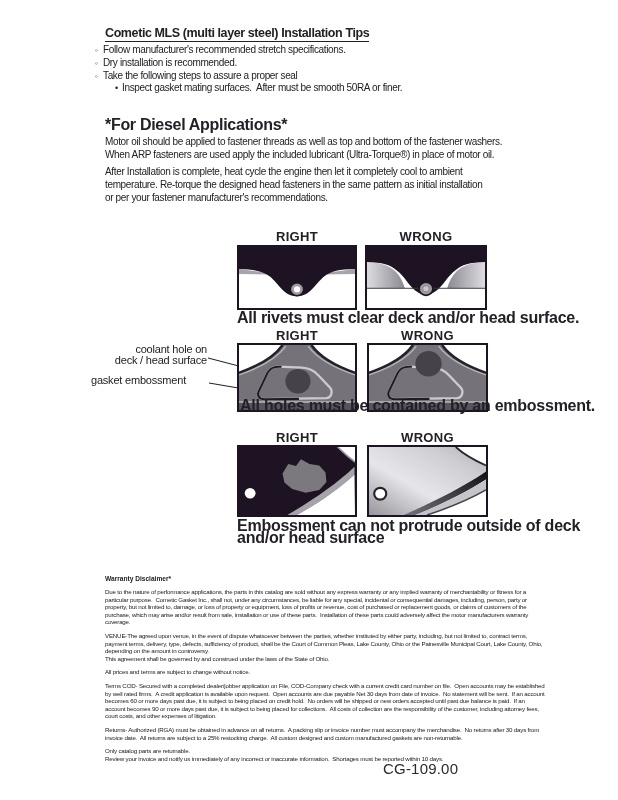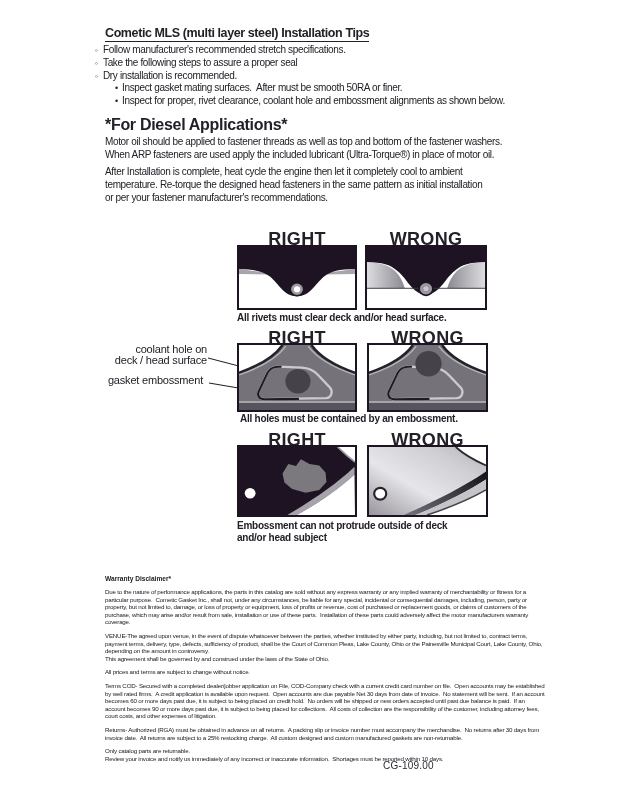--- a/index.html
+++ b/index.html
@@ -22,43 +22,42 @@
     border-bottom:1.6px solid var(--text);padding-bottom:1px;white-space:nowrap;
   }
   .tips{left:95px;top:44px;font-size:10px;letter-spacing:-0.35px;line-height:11.8px;}
   .tip{white-space:pre;}
   .tip .marker{display:inline-block;width:8px;}
   .tip.level1 .marker{font-size:8px;}
   .tip.level2{margin-left:20px;}
   .tip.level2 .marker{width:7px;font-size:9px;}
   .h2{font-size:16px;font-weight:700;letter-spacing:-0.3px;white-space:nowrap;}
   .para{font-size:10px;letter-spacing:-0.35px;line-height:13px;white-space:pre-wrap;width:500px;}
-  .fig-label{font-size:18px;font-weight:700;letter-spacing:0.3px;text-align:center;white-space:nowrap;}
+  .fig-label{font-size:13px;font-weight:700;letter-spacing:0.3px;text-align:center;white-space:nowrap;}
   .panel{border:2px solid var(--ink);background:#fff;}
   .panel svg{display:block;}
-  .caption{font-size:10px;font-weight:700;letter-spacing:-0.25px;white-space:pre-line;line-height:12px;}
+  .caption{font-size:16px;font-weight:700;letter-spacing:-0.25px;white-space:pre-line;line-height:12px;}
   .annot{font-size:11px;letter-spacing:-0.2px;line-height:10.8px;text-align:right;white-space:pre-line;}
   .legal-h{font-size:6.6px;font-weight:700;letter-spacing:0;}
   .legal-wrap{width:440px;font-size:6.2px;letter-spacing:-0.2px;line-height:7.6px;}
   .legal-para{white-space:pre-wrap;margin:0 0 6px 0;}
-  .doc-code{font-size:10px;letter-spacing:0.2px;color:#2b2930;white-space:nowrap;}
+  .doc-code{font-size:15px;letter-spacing:0.2px;color:#2b2930;white-space:nowrap;}
 </style>
 </head>
 <body>
 
 <div class="page">
 
   <div class="abs doc-title">Cometic MLS (multi layer steel) Installation Tips</div>
 
   <div class="abs tips">
       <div class="tip level1"><span class="marker">◦</span><span>Follow manufacturer's recommended stretch specifications.</span></div>
+      <div class="tip level1"><span class="marker">◦</span><span>Dry installation is recommended.</span></div>
       <div class="tip level1"><span class="marker">◦</span><span>Take the following steps to assure a proper seal</span></div>
-      <div class="tip level1"><span class="marker">◦</span><span>Dry installation is recommended.</span></div>
       <div class="tip level2"><span class="marker">•</span><span>Inspect gasket mating surfaces.  After must be smooth 50RA or finer.</span></div>
-      <div class="tip level2"><span class="marker">•</span><span>Inspect for proper, rivet clearance, coolant hole and embossment alignments as shown below.</span></div>
     </div>
 
   <div class="abs h2" style="left:105px;top:116px;">*For Diesel Applications*</div>
   <div class="abs para" style="left:105px;top:135px;">Motor oil should be applied to fastener threads as well as top and bottom of the fastener washers.
 When ARP fasteners are used apply the included lubricant (Ultra-Torque®) in place of motor oil.</div>
   <div class="abs para" style="left:105px;top:165px;">After Installation is complete, heat cycle the engine then let it completely cool to ambient
 temperature. Re-torque the designed head fasteners in the same pattern as initial installation
 or per your fastener manufacturer's recommendations.</div>
 
   <div class="abs fig-label" style="left:237px;top:229px;width:120px;">RIGHT</div>
@@ -97,21 +96,21 @@
     </svg>
   </div>
 
   <div class="abs caption" style="left:237px;top:312px;">All rivets must clear deck and/or head surface.</div>
 
   <div class="abs fig-label" style="left:237px;top:328px;width:120px;">RIGHT</div>
   <div class="abs fig-label" style="left:367px;top:328px;width:121px;">WRONG</div>
 
   <div class="abs annot" style="left:100px;top:344px;width:107px;">coolant hole on
 deck / head surface</div>
-  <div class="abs annot" style="left:96px;top:375px;width:107px;">gasket embossment</div>
+  <div class="abs annot" style="left:85px;top:375px;width:107px;text-align:center;">gasket embossment</div>
   <svg class="abs" style="left:208px;top:352px;" width="92" height="44" viewBox="0 0 92 44">
     <line x1="0" y1="6" x2="90" y2="29.5" stroke="#232027" stroke-width="1.1"></line>
     <line x1="1" y1="31" x2="54" y2="40" stroke="#232027" stroke-width="1.1"></line>
   </svg>
 
   <div class="abs panel" style="left:237px;top:343px;width:116px;height:65px;">
     <svg width="116" height="65" viewBox="0 0 120 69" preserveAspectRatio="none">
       <rect x="0" y="0" width="120" height="69" style="fill:var(--gray-mid)"></rect>
       <path d="M0,0 L45,0 C38,10.5 23.5,21 0,29.5 Z" fill="#ffffff"></path>
       <path d="M45,0 C38,10.5 23.5,21 0,29.5" fill="none" stroke="#23212a" stroke-width="2.6"></path>
@@ -137,21 +136,21 @@
       <path d="M75,0 C82,10.5 96.5,21 120,29.5" fill="none" stroke="#23212a" stroke-width="2.6"></path>
       <path d="M71.5,1.2 C79,11.8 94,22.6 120,31.8" fill="none" stroke="#b7b6bb" stroke-width="1.4"></path>
       <rect x="0" y="61.3" width="120" height="7.7" style="fill:var(--strip-dark)"></rect>
       <line x1="0" y1="60.5" x2="120" y2="60.5" stroke="#b7b6bb" stroke-width="1.6"></line>
       <path d="M41,23 L65,24 C71,24.3 77.5,27 82,32 L94,45 C97.5,49.3 95.8,55.8 90,56.5 L26,57.5 C21,57.5 18.6,53.6 20.3,49.5 L29.6,29.3 C31.6,25.2 35.8,23 41,23 Z" fill="none" style="stroke:var(--outline-light)" stroke-width="2.4"></path>
       <path d="M44,23 L41,23 C35.8,23 31.6,25.2 29.6,29.3 L20.3,49.5 C18.6,53.6 21,57.5 26,57.5 L62,57.2" fill="none" stroke="#1e1b23" stroke-width="2.2"></path>
       <circle cx="61" cy="20" r="13.5" style="fill:var(--gray-dark)"></circle>
     </svg>
   </div>
 
-  <div class="abs caption" style="left:240px;top:413px;">All holes must be contained by an embossment.</div>
+  <div class="abs caption" style="left:240px;top:400px;">All holes must be contained by an embossment.</div>
 
   <div class="abs fig-label" style="left:237px;top:430px;width:120px;">RIGHT</div>
   <div class="abs fig-label" style="left:367px;top:430px;width:121px;">WRONG</div>
 
   <div class="abs panel" style="left:237px;top:445px;width:116px;height:68px;">
     <svg width="116" height="68" viewBox="0 0 120 72" preserveAspectRatio="none">
       <rect x="0" y="0" width="120" height="72" style="fill:var(--ink)"></rect>
       <path d="M50,72 C76,56.5 100,40 119.5,21 L119.5,29 C102,45.5 80,60.5 60,72 Z" fill="#a6a4aa"></path>
       <path d="M60,72 C80,60.5 102,45.5 119.5,29 L120,72 Z" fill="#ffffff"></path>
       <path d="M102,0 H120 V16 C113.5,11 107.5,5.5 102,0 Z" fill="#ffffff"></path>
@@ -179,21 +178,21 @@
       <path d="M0,0 H89 C97,7.5 109,14.5 120,19.5 L120,26 C94,44.5 56,63 35,72 L0,72 Z" fill="url(#gC)"></path>
       <path d="M89,0 C97,7.5 109,14.5 120,19.5" fill="none" stroke="#2b2931" stroke-width="2"></path>
       <path d="M35,72 C56,63 94,44.5 120,26 L120,34.5 C99,48.5 69,63.5 47.5,72 Z" fill="url(#gD)"></path>
       <path d="M47.5,72 C69,63.5 99,48.5 120,34.5 L120,45.5 C103,55.5 76,66.5 59.5,72 Z" fill="#c5c4c9"></path>
       <path d="M59.5,72 C76,66.5 103,55.5 120,45.5" fill="none" stroke="#45434a" stroke-width="1.6"></path>
       <circle cx="11.5" cy="49.5" r="6.2" fill="#ffffff" stroke="#26242b" stroke-width="2.2"></circle>
     </svg>
   </div>
 
   <div class="abs caption" style="left:237px;top:520px;">Embossment can not protrude outside of deck
-and/or head subject</div>
+and/or head surface</div>
 
   <div class="abs legal-h" style="left:105px;top:575px;">Warranty Disclaimer*</div>
   <div class="abs legal-wrap" style="left:105px;top:588px;">
       <div class="legal-para">Due to the nature of performance applications, the parts in this catalog are sold without any express warranty or any implied warranty of merchantability or fitness for a particular purpose.  Cometic Gasket Inc., shall not, under any circumstances, be liable for any special, incidental or consequential damages, including, person, party or property, but not limited to, damage, or loss of property or equipment, loss of profits or revenue, cost of purchased or replacement goods, or claims of customers of the purchase, which may arise and/or result from sale, installation or use of these parts.  Installation of these parts could adversely affect the motor manufacturers warranty coverage.</div>
       <div class="legal-para">VENUE-The agreed upon venue, in the event of dispute whatsoever between the parties, whether instituted by either party, including, but not limited to, contract terms, payment terms, delivery, type, defects, sufficiency of product, shall be the Court of Common Pleas, Lake County, Ohio or the Painesville Municipal Court, Lake County, Ohio, depending on the amount in controversy.
 This agreement shall be governed by and construed under the laws of the State of Ohio.</div>
       <div class="legal-para">All prices and terms are subject to change without notice.</div>
       <div class="legal-para">Terms COD- Secured with a completed dealer/jobber application on File, COD-Company check with a current credit card number on file.  Open accounts may be established by well rated firms.  A credit application is available upon request.  Open accounts are due payable Net 30 days from date of invoice.  No statement will be sent.  If an account becomes 60 or more days past due, it is subject to being placed on credit hold.  No orders will be shipped or new orders accepted until past due balance is paid.  If an account becomes 90 or more days past due, it is subject to being placed for collections.  All costs of collection are the responsibility of the customer, including attorney fees, court costs, and other expenses of litigation.</div>
       <div class="legal-para">Returns- Authorized (RGA) must be obtained in advance on all returns.  A packing slip or invoice number must accompany the merchandise.  No returns after 30 days from invoice date.  All returns are subject to a 25% restocking charge.  All custom designed and custom manufactured gaskets are non-returnable.</div>
       <div class="legal-para">Only catalog parts are returnable.

